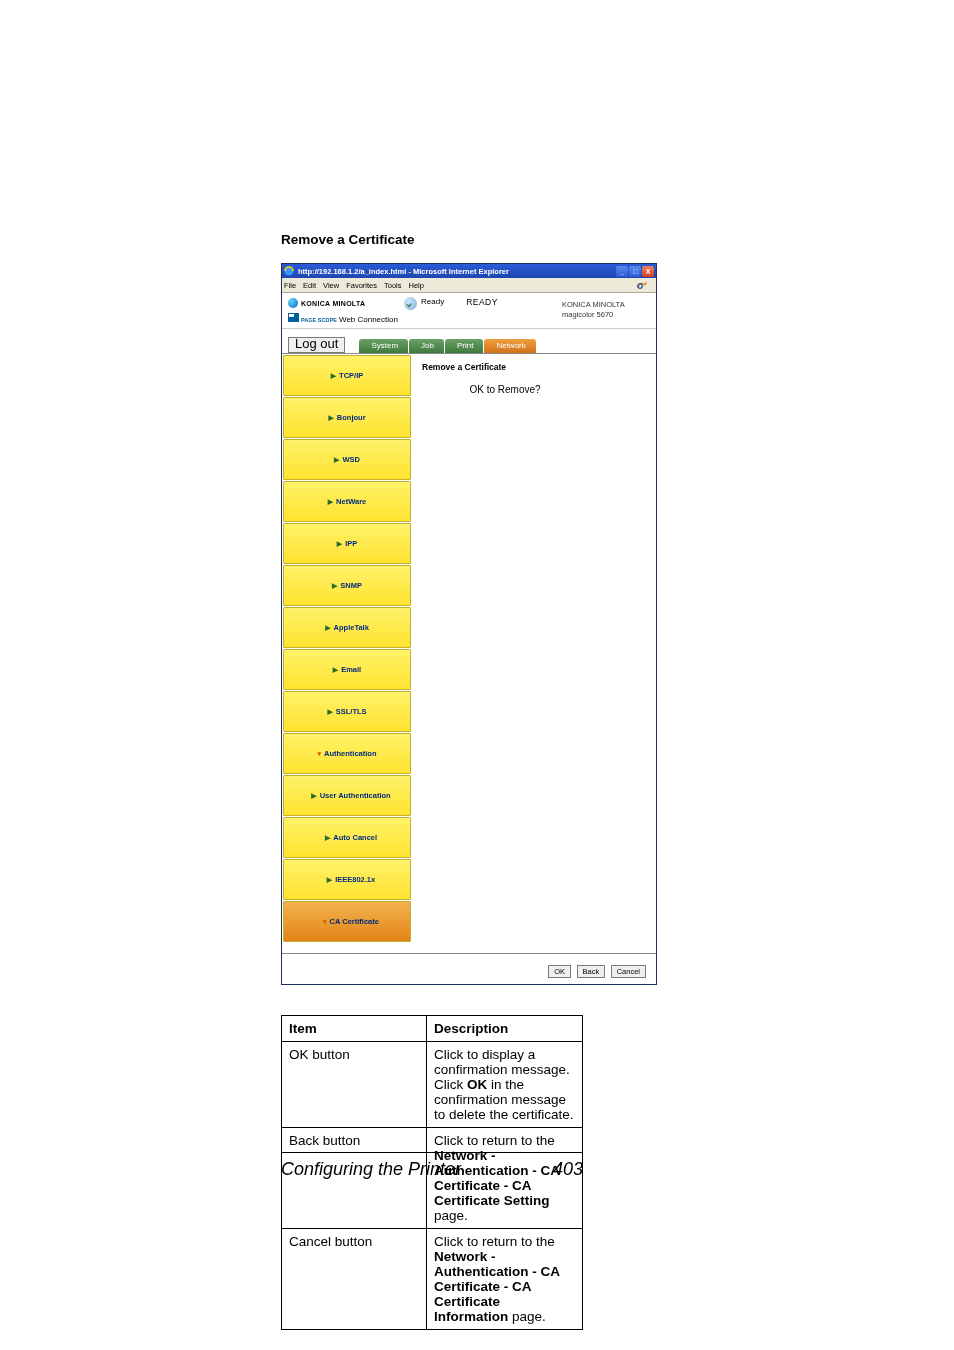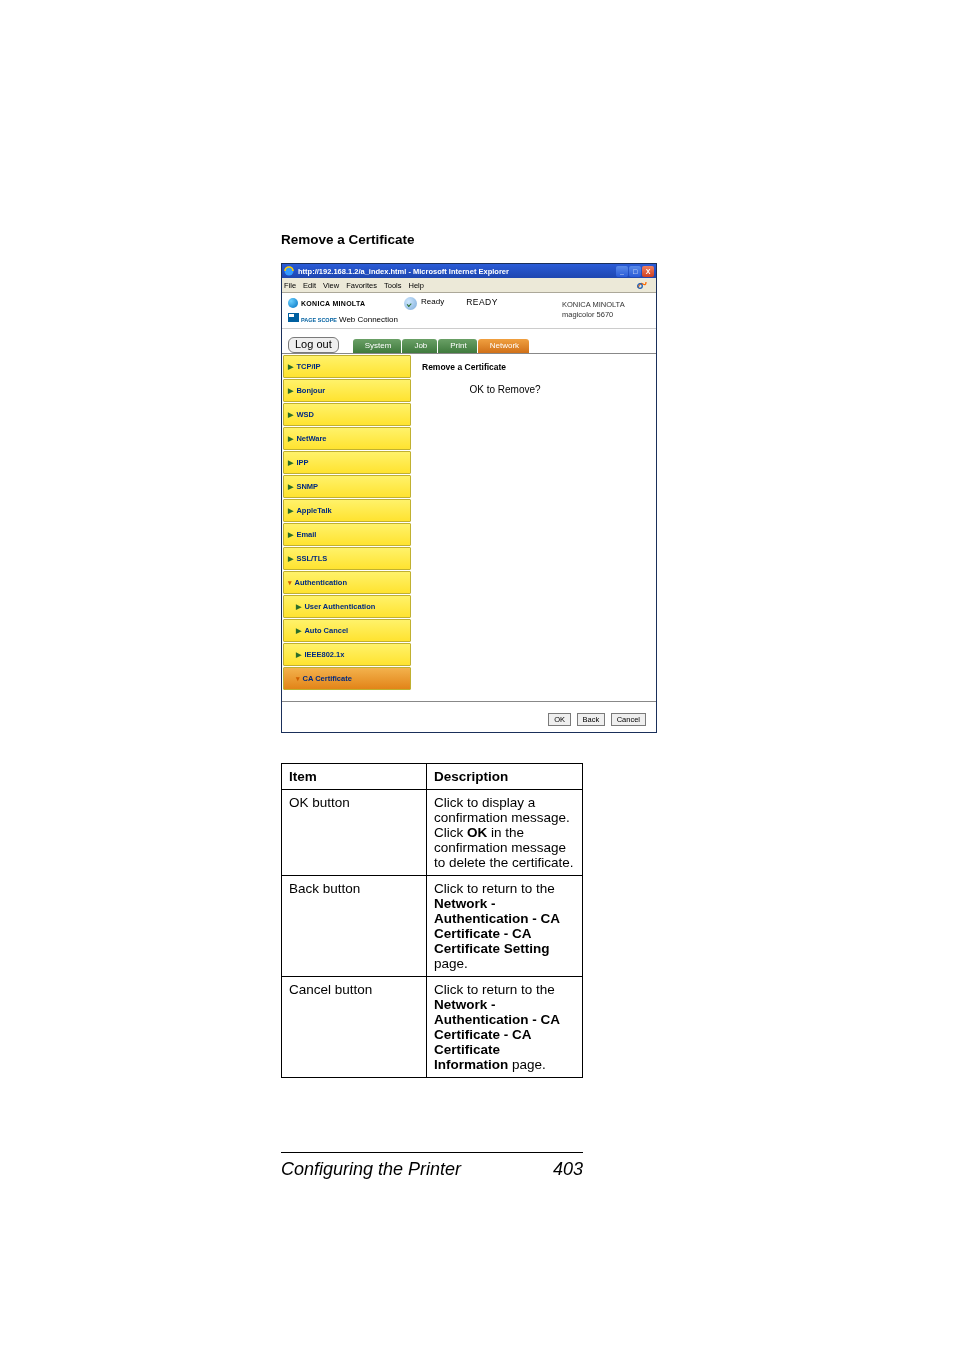--- a/index.html
+++ b/index.html
@@ -116,25 +116,25 @@
   .status-big { font-size: 8.5px; letter-spacing: 0.5px; }
   .km-right { width: 88px; font-size: 7.5px; color:#333; padding-top:3px; }
   .km-right div { line-height: 10px; }
   
   .tabs-row {
     display: flex;
     align-items: flex-end;
     padding: 8px 6px 0 6px;
   }
   .logout-btn {
-    font-size: 11px;
+    font-size: 13px;
     padding: 1px 6px;
     background: #efefef;
     border: 1px solid #7a7a7a;
-    border-radius: 6px;
+    border-radius: 0;
     height: 12px; line-height: 10px;
   }
   .tabs { display: flex; margin-left: 14px; }
   .tab {
     font-size: 8px; color: #fff;
     padding: 2px 10px 3px 12px;
     border-top-left-radius: 3px; border-top-right-radius: 3px;
     margin-right: 1px;
     background: linear-gradient(#6aa066,#3f7a3d);
   }
@@ -147,23 +147,23 @@
     width: 128px;
     padding: 1px 1px 10px 1px;
     background: #fff;
   }
   .nav-item {
     background: linear-gradient(#fff26a, #ffe330);
     border: 1px solid #c0b030;
     border-radius: 1px;
     font-size: 7.5px; font-weight: bold;
     color: #002a80;
-    padding: 6px 4px;
+    padding: 15px 4px;
     margin-bottom: 1px;
-    display: flex; align-items: center;
+    display: flex; align-items: center; justify-content: center;
   }
   .nav-item.sub { padding-left: 12px; }
   .nav-item.active {
     background: linear-gradient(#f3b24d,#e28418);
     color:#002a80;
   }
   .nav-item .arrow {
     color: #2a6d2a; margin-right: 3px; font-size: 7px;
   }
   .nav-item.active .arrow, .nav-item.expanded .arrow { color:#d06000; }

